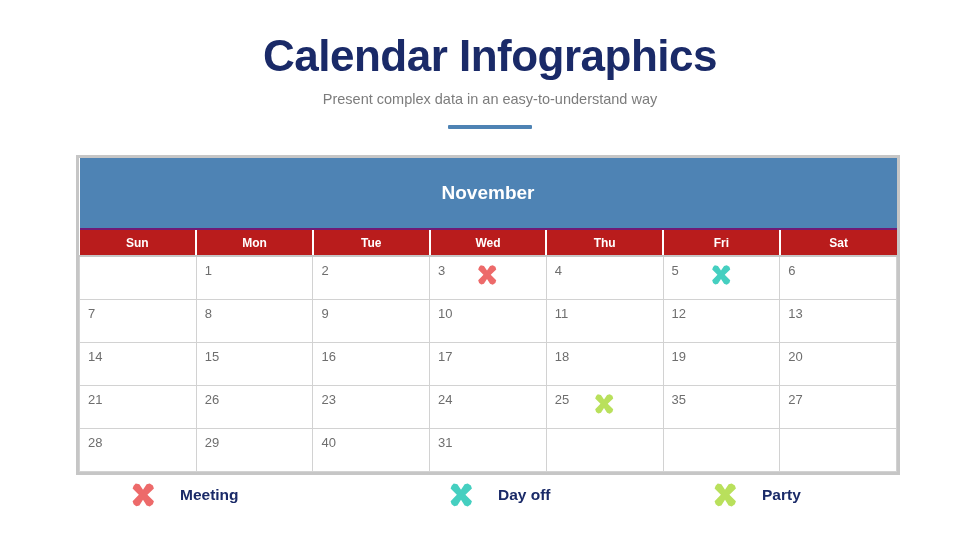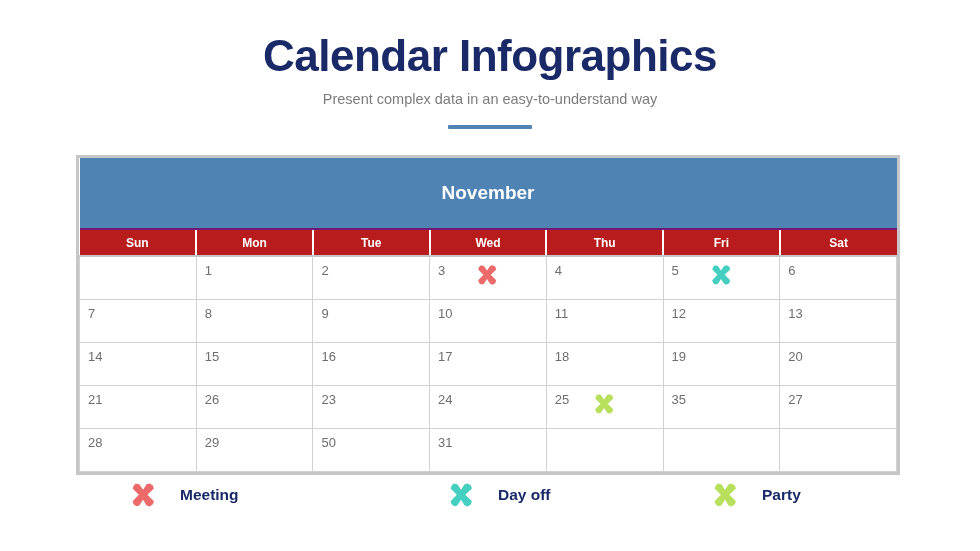--- a/index.html
+++ b/index.html
@@ -200,21 +200,21 @@
               <svg viewBox="0 0 100 100" class="xmark">
                 <path d="M22 6 L14 14 L10 25 L34 49 L10 74 L14 86 L24 93 L36 90 L50 68 L64 90 L76 94 L88 86 L92 74 L67 49 L92 25 L88 13 L76 6 L64 9 L50 30 L36 9 Z" fill="#b9e05c"></path>
               </svg>
             </span></td>
           <td class="day-cell"><span class="day-num">35</span></td>
           <td class="day-cell"><span class="day-num">27</span></td>
         </tr>
         <tr>
           <td class="day-cell"><span class="day-num">28</span></td>
           <td class="day-cell"><span class="day-num">29</span></td>
-          <td class="day-cell"><span class="day-num">50</span></td>
+          <td class="day-cell"><span class="day-num">40</span></td>
           <td class="day-cell"><span class="day-num">31</span></td>
           <td class="day-cell"></td>
           <td class="day-cell"></td>
           <td class="day-cell"></td>
         </tr>
       </tbody>
   </table>
 </div>
 
 <div class="legend" id="legend-root">

